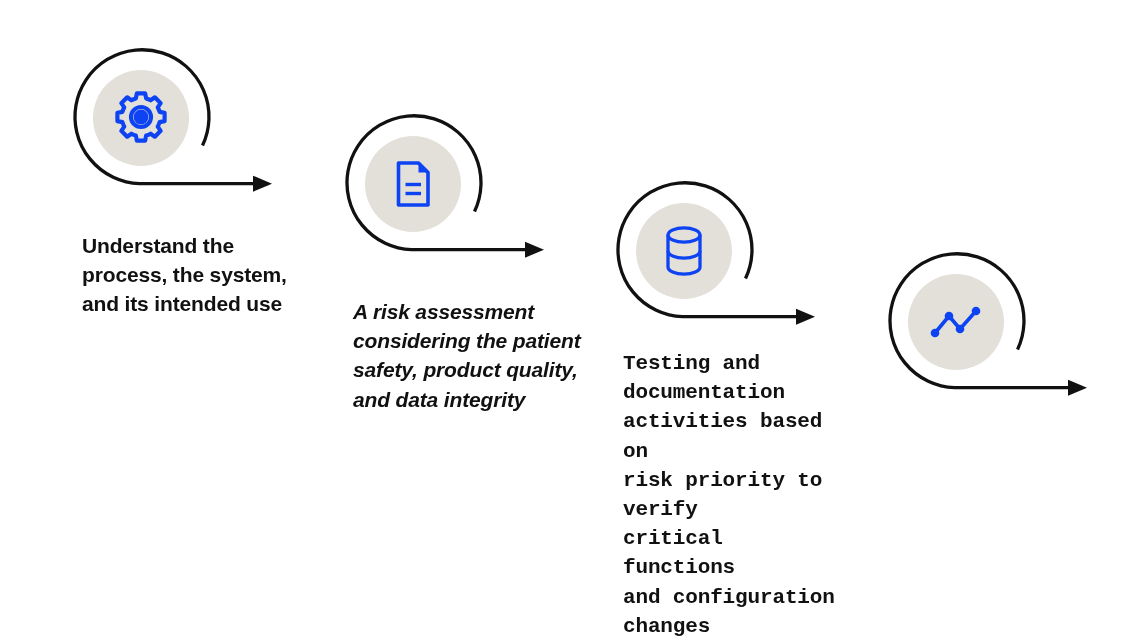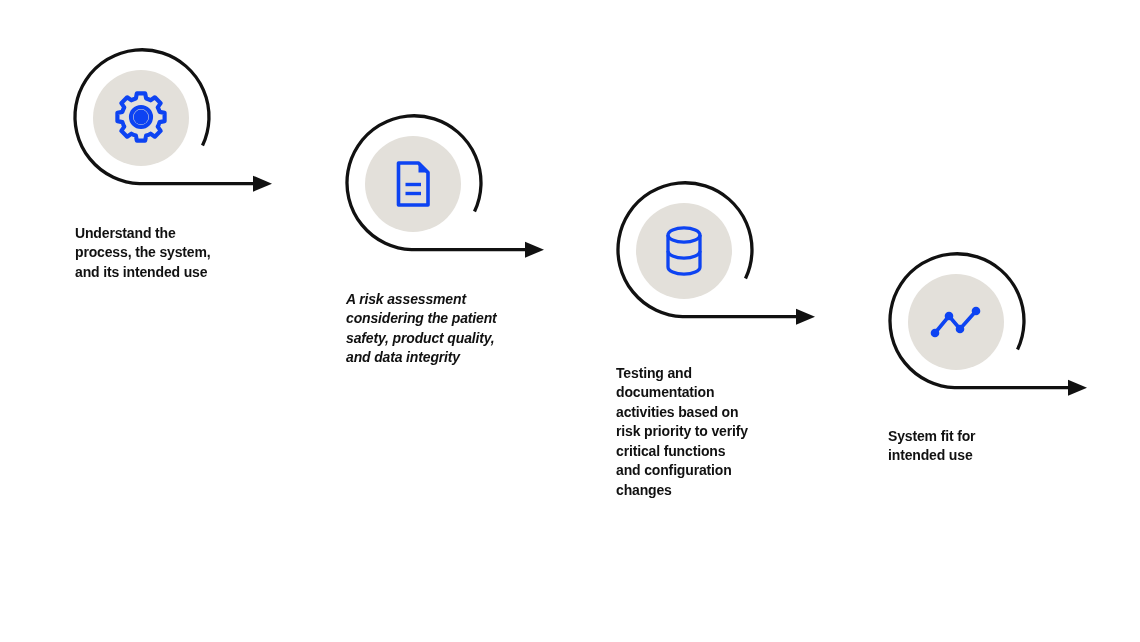--- a/index.html
+++ b/index.html
@@ -22,30 +22,30 @@
     position: absolute;
     top: 0;
     left: 0;
     width: 1140px;
     height: 642px;
   }
   .step-caption {
     position: absolute;
     font-family: "Liberation Sans", sans-serif;
     font-weight: bold;
-    font-size: 14px;
+    font-size: 21px;
     line-height: 1.39;
     color: #111111;
     letter-spacing: -0.15px;
     white-space: pre-line;
-    margin: 4px;
+    margin: 11px;
   }
   .cap-1 { left: 71px;  top: 220px; width: 230px; }
   .cap-2 { left: 342px; top: 286px; width: 248px; font-style: italic; }
-  .cap-3 { left: 612px; top: 360px; width: 215px; }
+  .cap-3 { left: 612px; top: 338px; width: 215px; font-family: Liberation Mono, monospace; }
   .cap-4 { left: 884px; top: 423px; width: 200px; }
 </style>
 </head>
 <body>
 
 <div id="canvas">
 
   <svg class="flow-svg" viewBox="0 0 1140 642" xmlns="http://www.w3.org/2000/svg">
 
     <defs>
@@ -144,16 +144,14 @@
 and data integrity</p>
 
   <p class="step-caption cap-3">Testing and
 documentation
 activities based on
 risk priority to verify
 critical functions
 and configuration
 changes</p>
 
-  <p class="step-caption cap-4">System fit for
-intended use</p>
 
 </div>
 
 </body></html>

